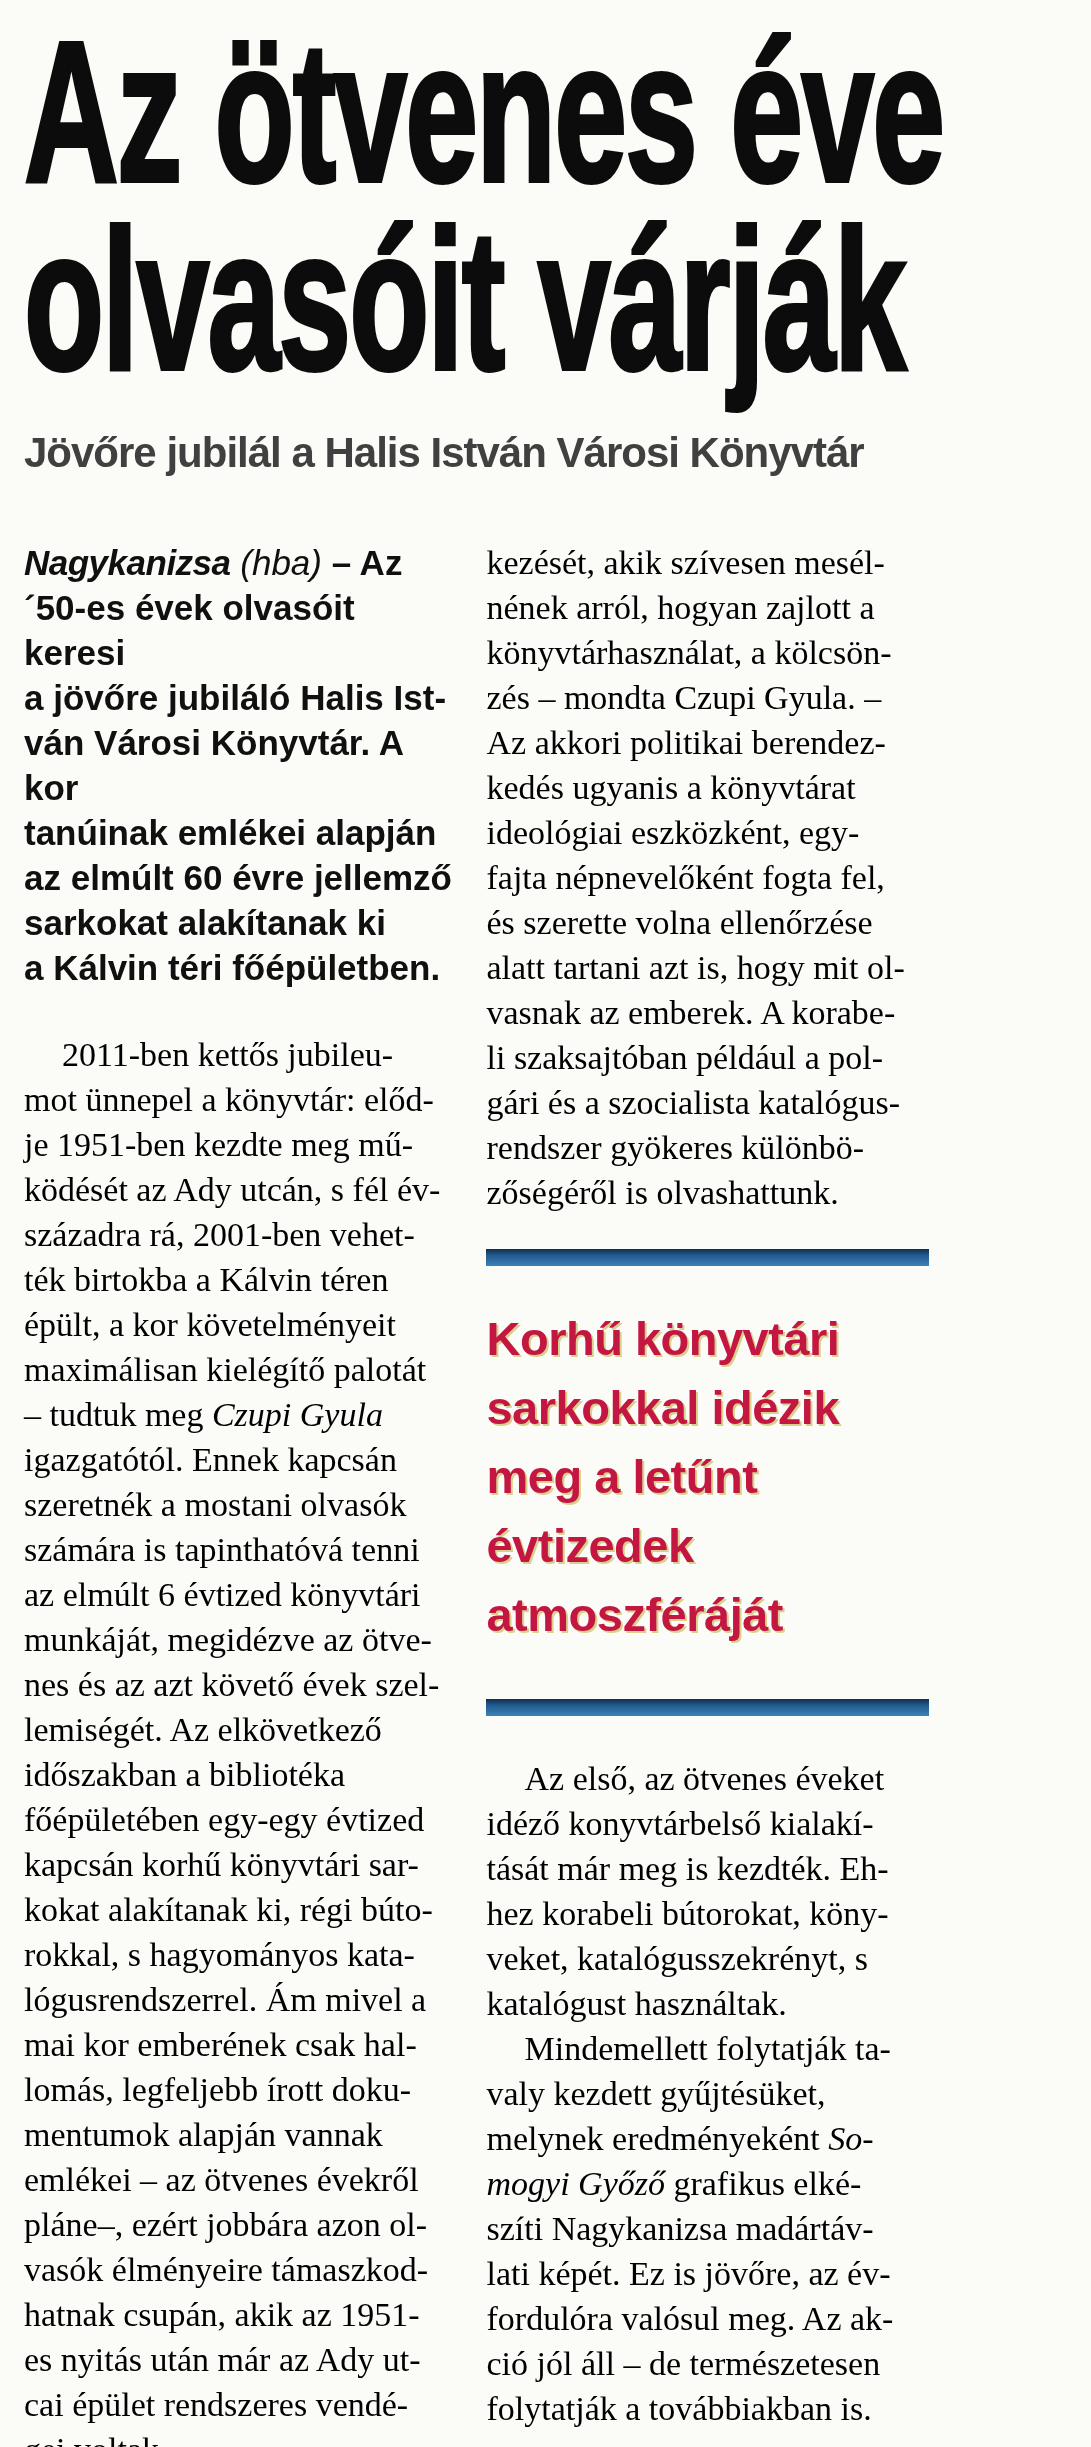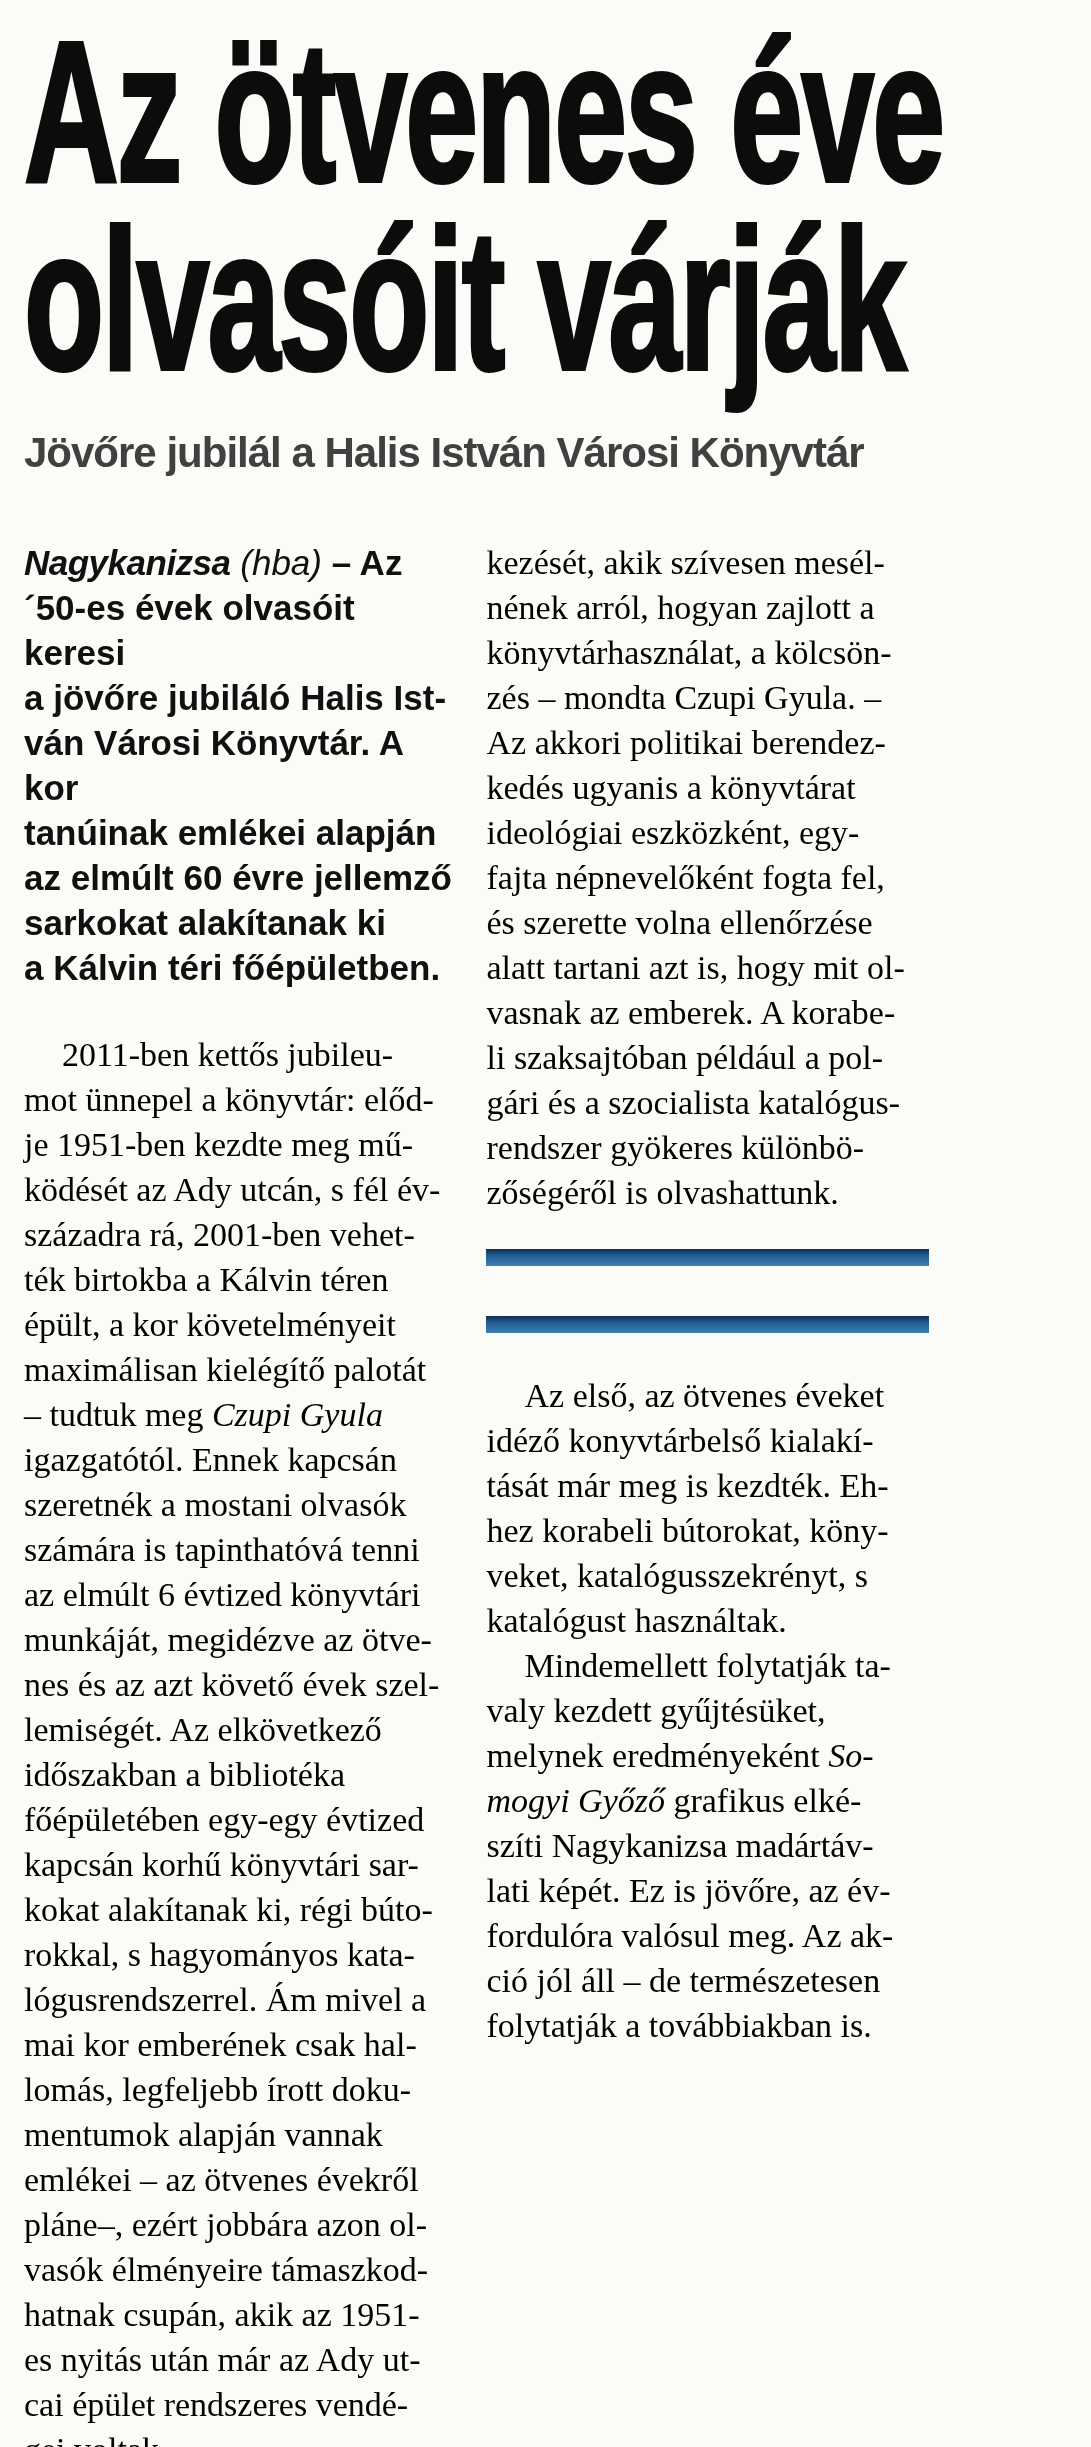--- a/index.html
+++ b/index.html
@@ -157,20 +157,25 @@
 és szerette volna ellenőrzése
 alatt tartani azt is, hogy mit ol-
 vasnak az emberek. A korabe-
 li szaksajtóban például a pol-
 gári és a szocialista katalógus-
 rendszer gyökeres különbö-
 zőségéről is olvashattunk.</p>
 
       <div class="rule rule-top"></div>
 
+      <p class="pullquote">Korhű könyvtári
+sarkokkal idézik
+meg a letűnt
+évtizedek
+atmoszféráját</p>
 
       <div class="rule rule-bottom"></div>
 
       <p class="body-par indent after-quote">Az első, az ötvenes éveket
 idéző konyvtárbelső kialakí-
 tását már meg is kezdték. Eh-
 hez korabeli bútorokat, köny-
 veket, katalógusszekrényt, s
 katalógust használtak.</p>
 

